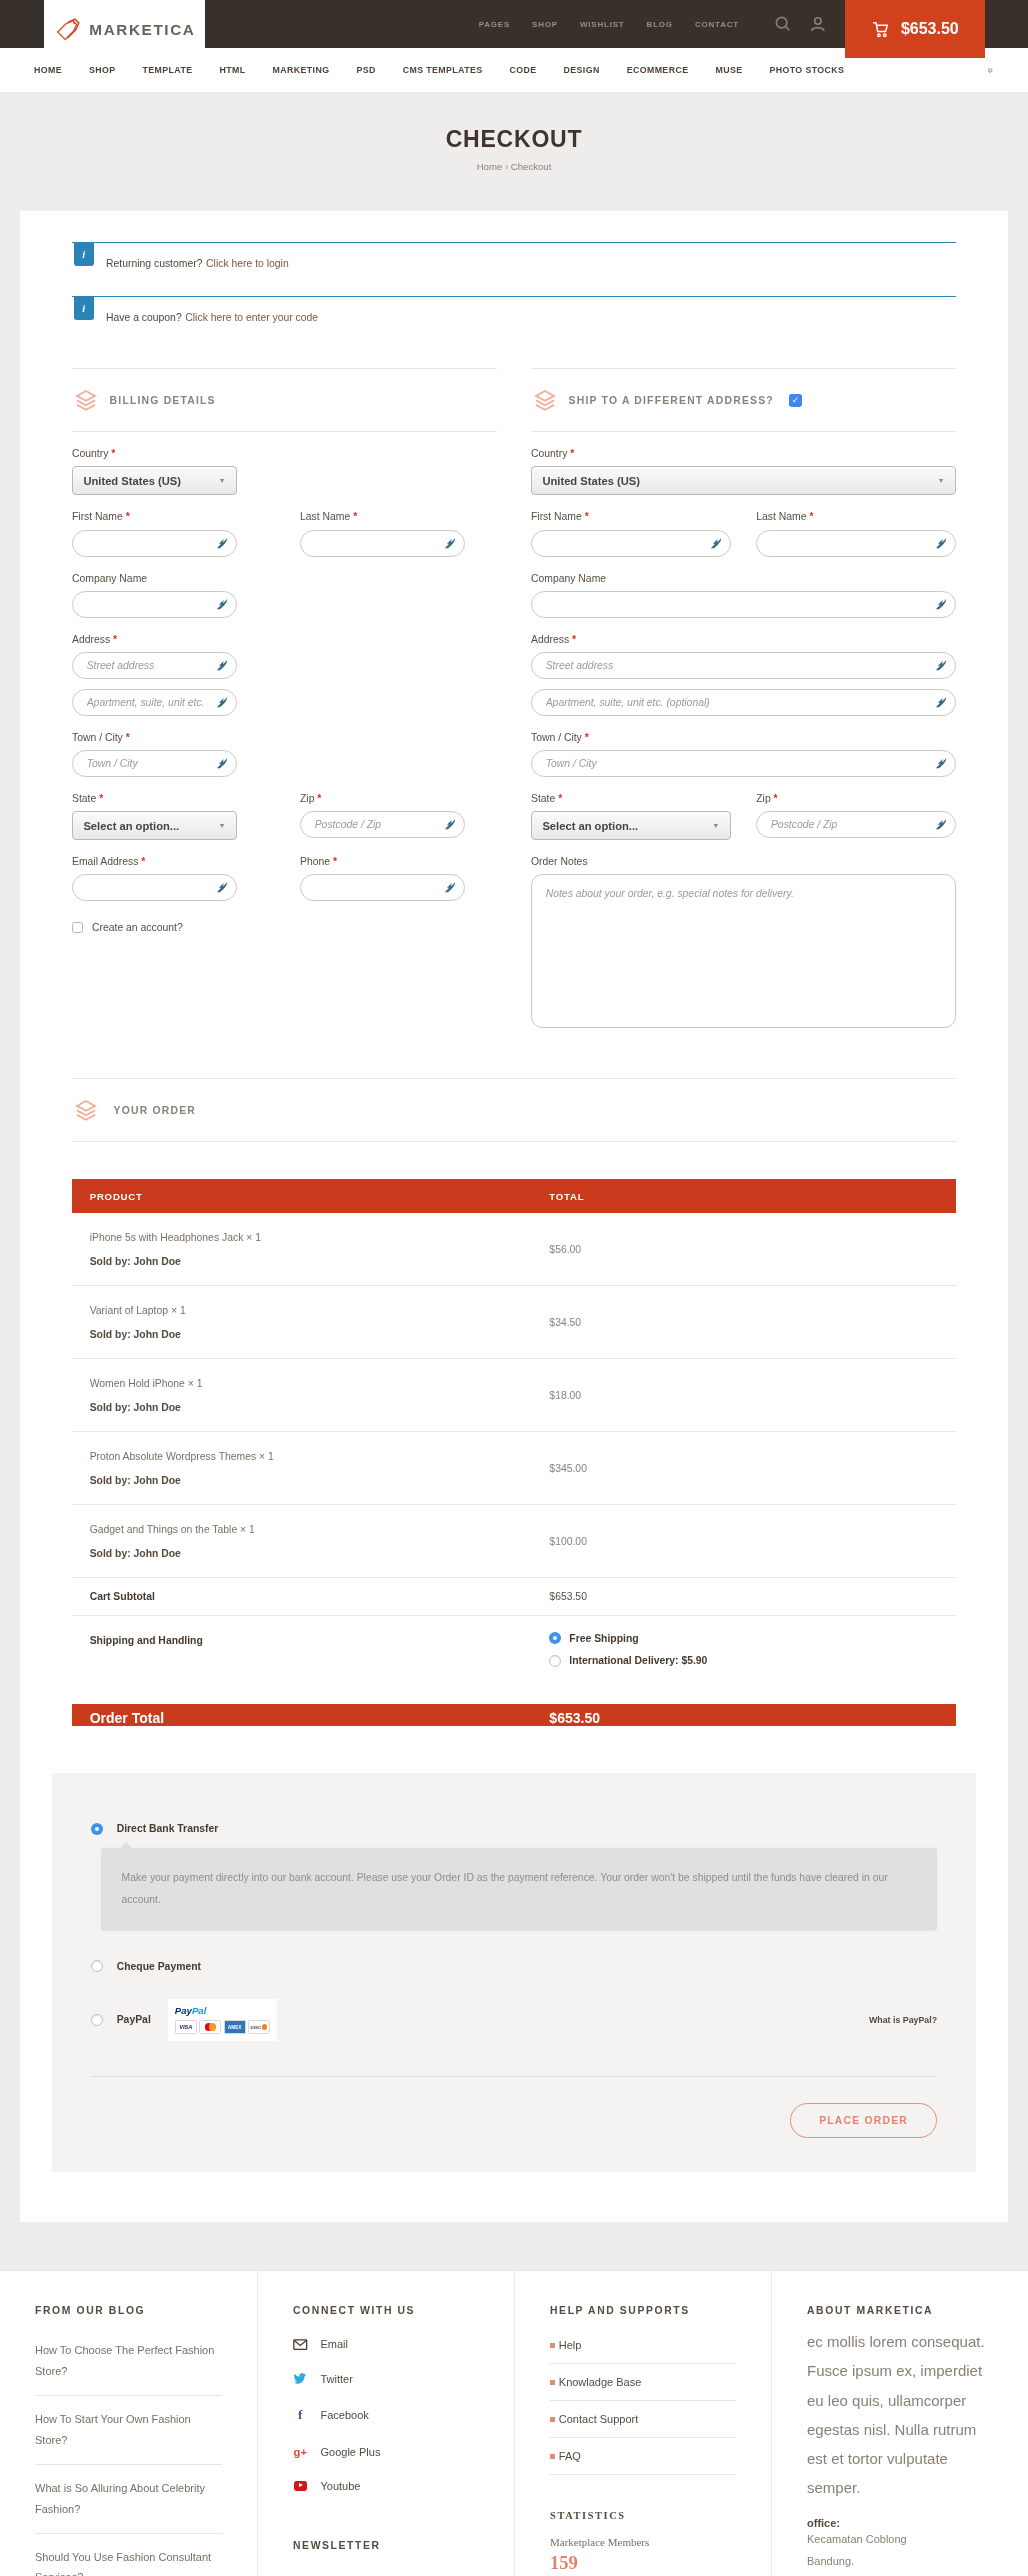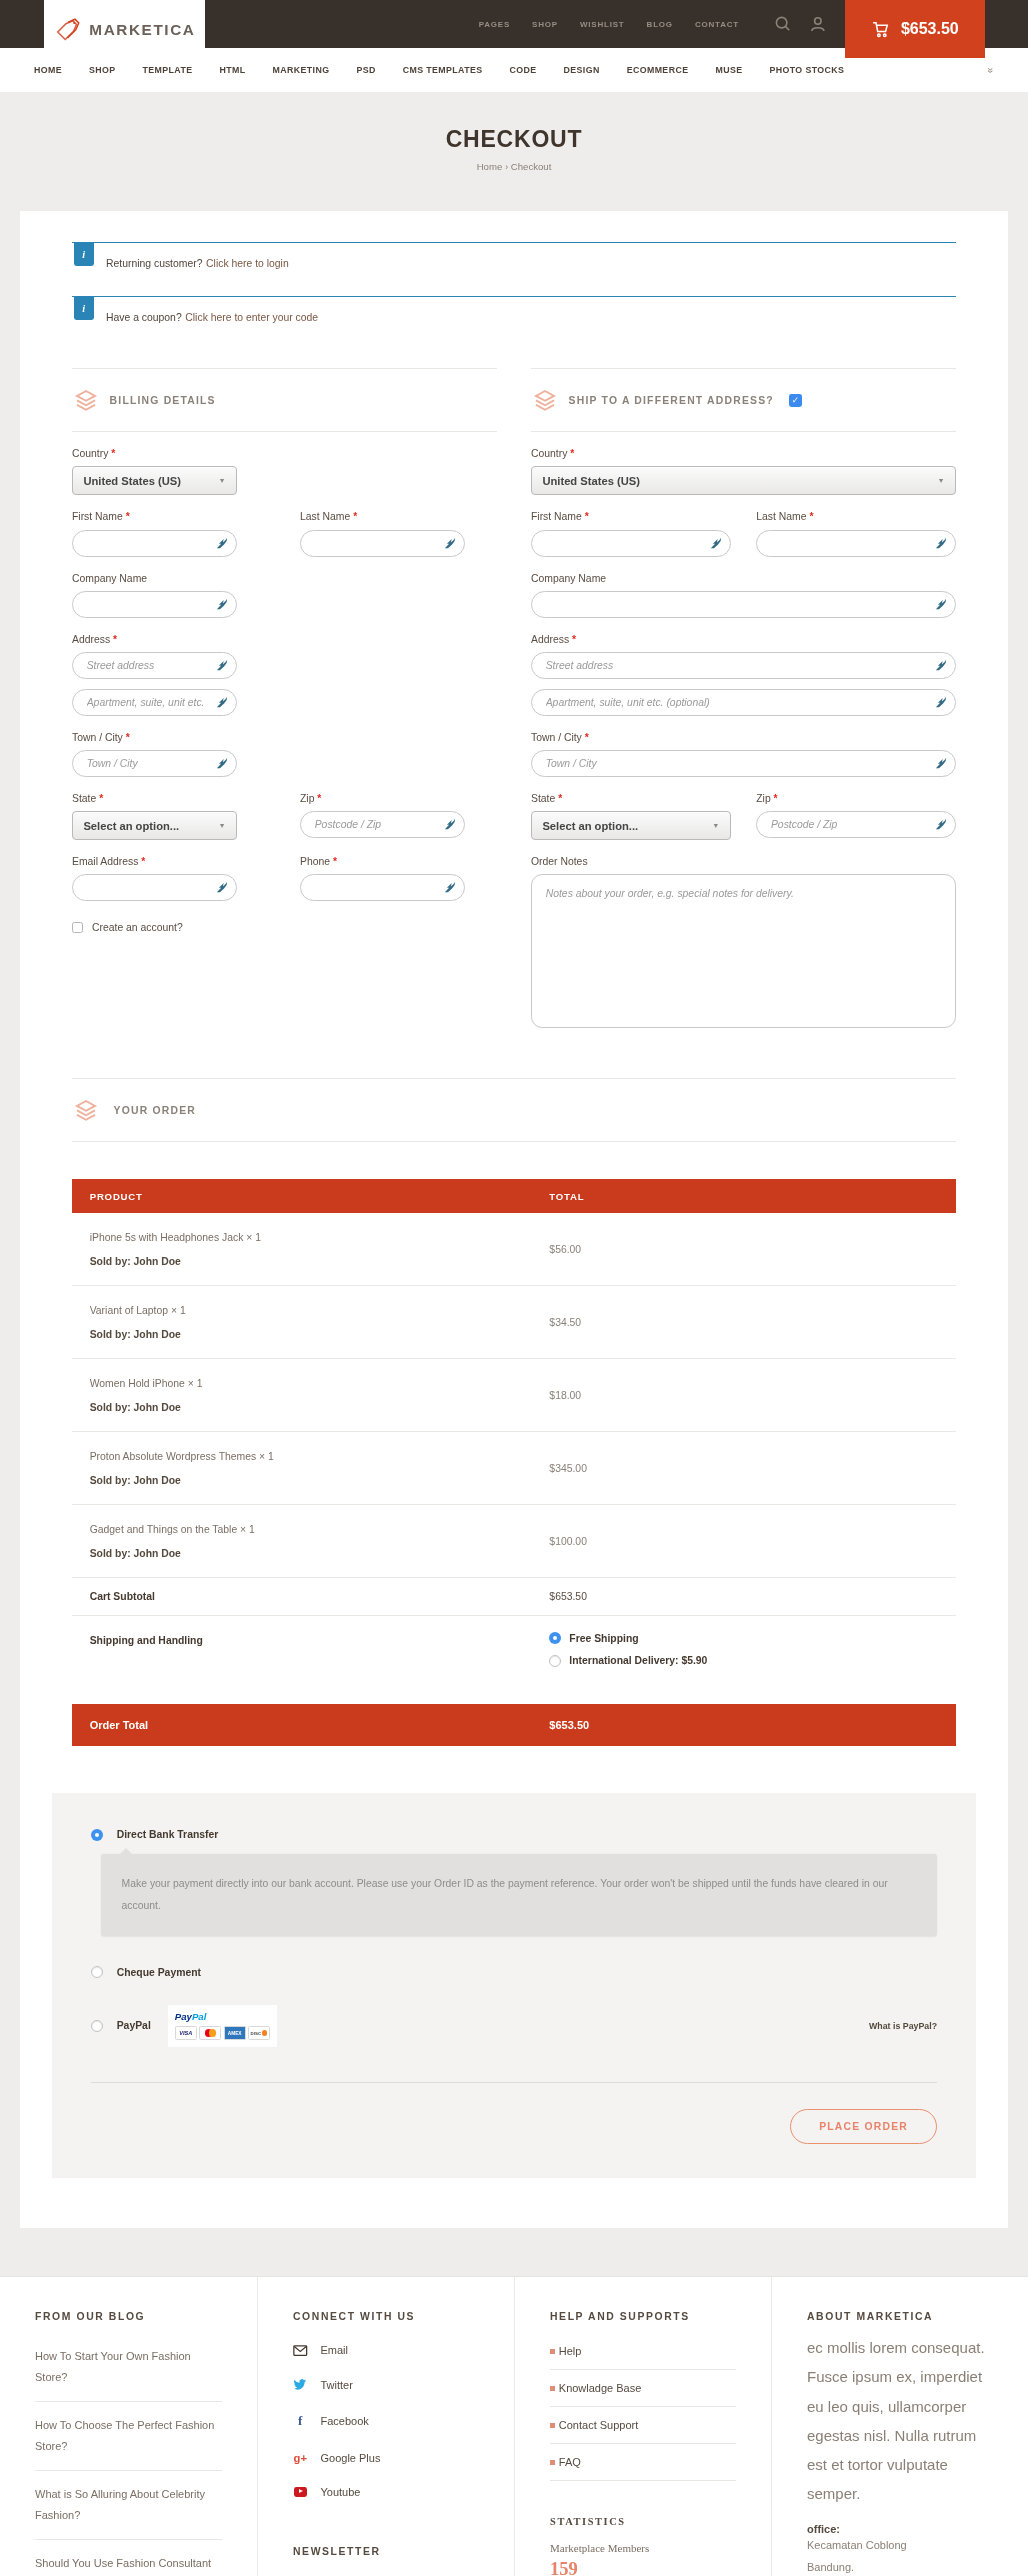--- a/index.html
+++ b/index.html
@@ -96,24 +96,24 @@
   .p-price { font-size:10.4px; color:#8a8178; align-self:center; }
   .sub-row { display:flex; align-items:center; border-bottom:0.8px solid #eae8e5; padding:13px 0; }
   .sub-row .lbl { font-size:10.4px; font-weight:bold; color:#45392f; }
   .sub-row .val { font-size:10.4px; color:#5a4c41; }
   .ship-row { display:flex; border-bottom:0; padding:16px 0 27px;justify-content:center; }
   .radio-opt { display:flex; align-items:center; gap:8px; margin-bottom:10.4px; cursor:pointer; }
   .radio-opt span { font-size:10.4px; font-weight:bold; color:#45392f; }
   .r-on { width:12px; height:12px; border-radius:50%; background:#3d92f0; position:relative; }
   .r-on::after { content:""; position:absolute; left:4px; top:4px; width:4px; height:4px; border-radius:50%; background:#fff; }
   .r-off { width:12px; height:12px; border-radius:50%; background:#fff; border:0.8px solid #c2c2c2; box-shadow:inset 0 0.8px 1.6px rgba(0,0,0,.12); }
-  .total-bar { display:flex; align-items:center; background:#c93b1c; height:42px; color:#fff;
-    font-size:11px; font-weight:bold; }
-  
-  .pay-box { margin:47px -20px 0; background:#f4f3f1; padding:36px 39px 34px; }
+  .total-bar { display:flex; align-items:flex-end; background:#c93b1c; height:22px; color:#fff;
+    font-size:14px; font-weight:bold; }
+  
+  .pay-box { margin:47px -20px 0; background:#f4f3f1; padding:50px 39px 34px; }
   .pay-radio { display:flex; align-items:center; gap:13.7px; cursor:pointer; }
   .pay-radio .pl { font-size:10.4px; font-weight:bold; color:#453a30; }
   .pay-desc {
     background:#e2e0de; border-radius:3.2px; margin:13px 0 30.5px 9.6px; padding:19px 21px;
     font-size:10.4px; color:#8d8d8d; line-height:2.1; position:relative;
     box-shadow:0 0.8px 1.6px rgba(0,0,0,.08);
   }
   .pay-desc::before { content:""; position:absolute; top:-6.4px; left:19px; border:6.4px solid transparent; border-bottom-color:#e2e0de; border-top:0; }
   .cheque-row { margin:4.8px 0 27px; }
   .paypal-row { display:flex; align-items:center; gap:13.7px; }
@@ -591,22 +591,22 @@
 
     <div class="pay-foot">
       <button class="place-order">PLACE ORDER</button>
     </div>
   </div>
 </div>
 
 <div class="footer">
   <div class="f-col">
     <div class="f-h">FROM OUR BLOG</div>
+    <div class="blog-item">How To Choose The Perfect Fashion Store?</div>
     <div class="blog-item">How To Start Your Own Fashion Store?</div>
-    <div class="blog-item">How To Choose The Perfect Fashion Store?</div>
     <div class="blog-item">What is So Alluring About Celebrity Fashion?</div>
     <div class="blog-item">Should You Use Fashion Consultant Services?</div>
 
   </div>
 
   <div class="f-col">
     <div class="f-h">CONNECT WITH US</div>
     <div class="soc-item">
       <span class="soc-ic">
         <svg width="14.5" height="11.2" viewBox="0 0 18 14" fill="none" stroke="#453a30" stroke-width="1.6">

